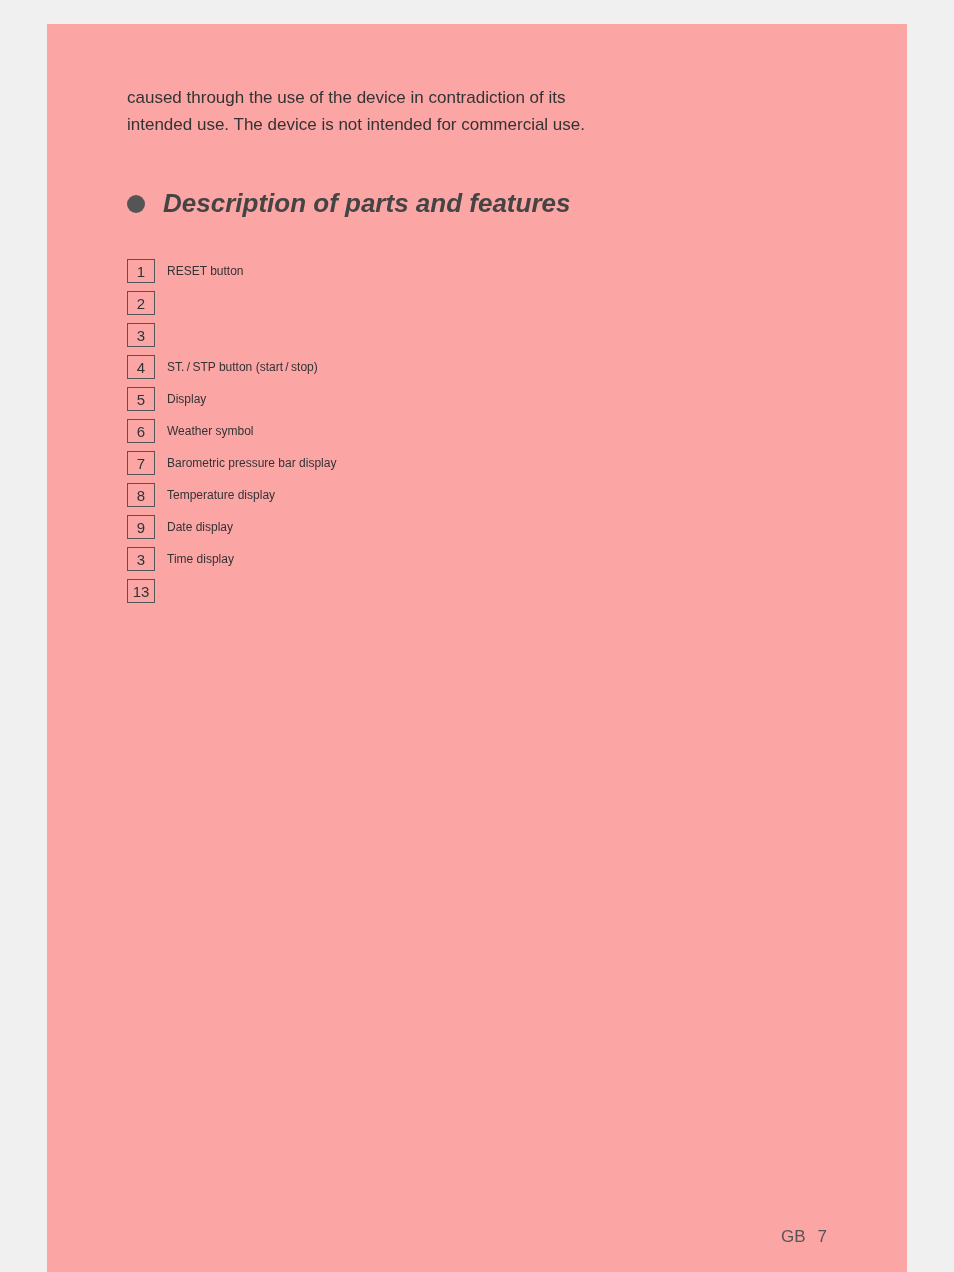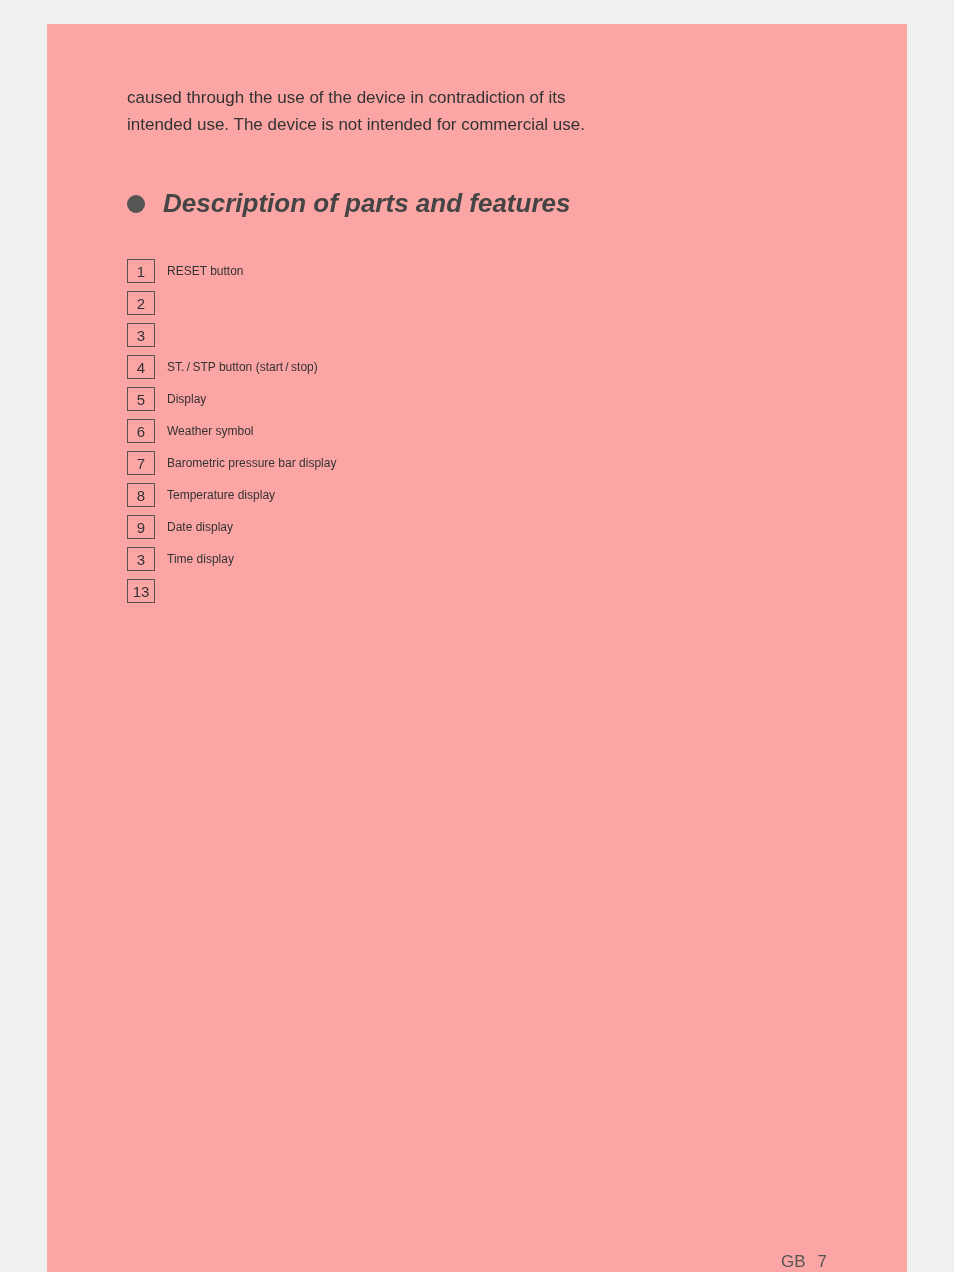--- a/index.html
+++ b/index.html
@@ -83,21 +83,21 @@
       flex-shrink: 0;
     }
 
     .item-label {
       font-size: 12px;
       color: #333;
     }
 
     .footer {
       position: absolute;
-      bottom: 24px;
+      bottom: 49px;
       right: 80px;
       font-size: 17px;
       color: #555;
       display: flex;
       align-items: center;
       gap: 12px;
     }
   </style>
 </head>
 <body>

